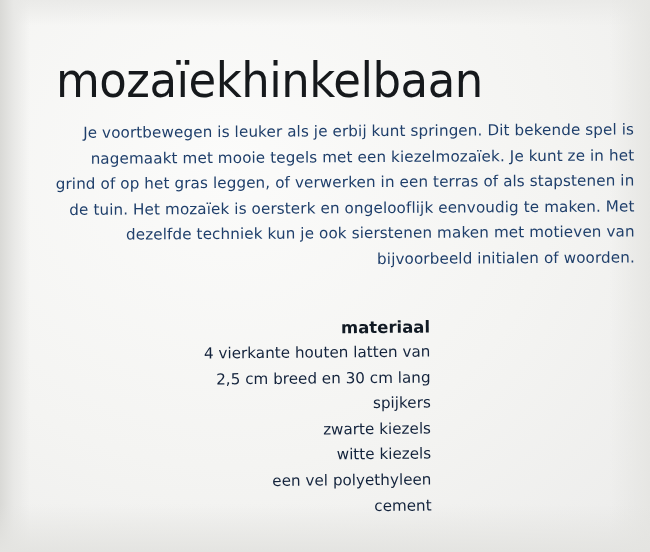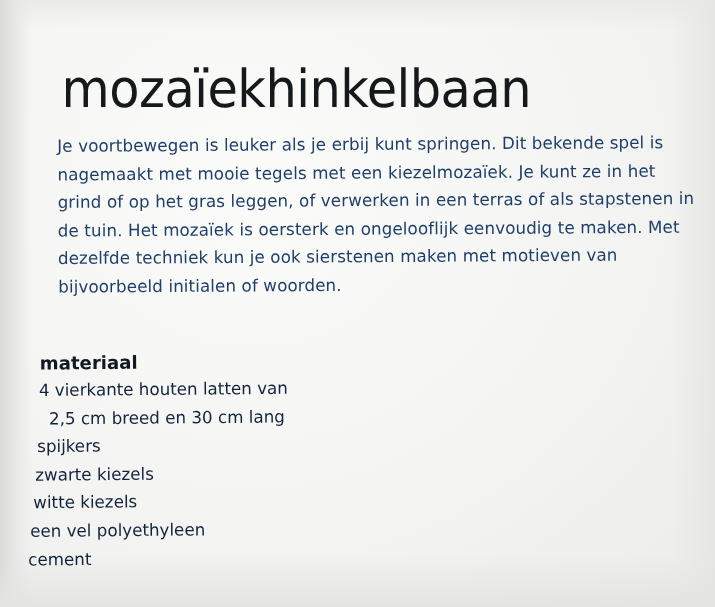--- a/index.html
+++ b/index.html
@@ -50,20 +50,21 @@
     position: absolute;
     right: 0; top: 0;
     width: 40px; height: 552px;
     background: linear-gradient(to left, #e6e6e3 0%, rgba(245,245,243,0) 100%);
     pointer-events: none;
   }
 
   .content {
     position: absolute;
     inset: 0;
+    text-align: right;
   }
 
   .title {
     position: absolute;
     left: 56px;
     top: 26px;
     font-size: 45px;
     line-height: 1.05;
     font-weight: 400;
     letter-spacing: -0.5px;

